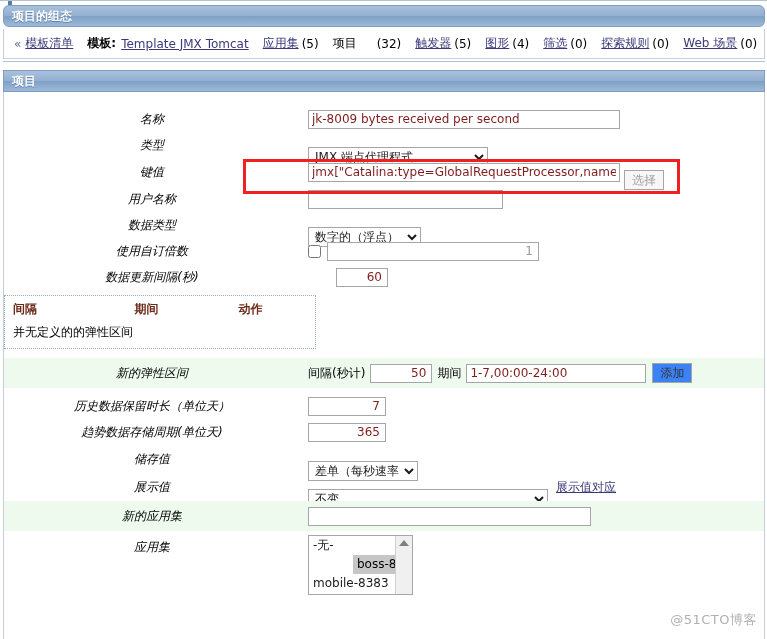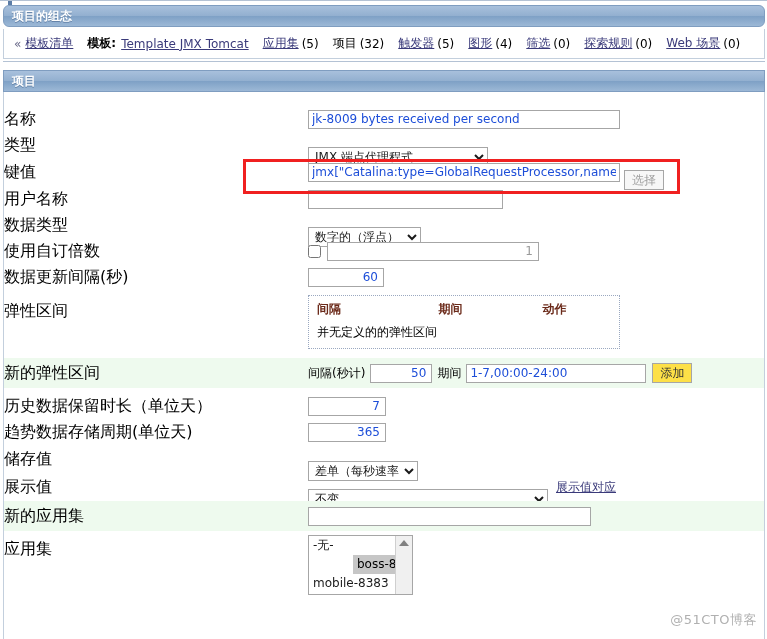--- a/index.html
+++ b/index.html
@@ -112,43 +112,44 @@
     display: flex;
     align-items: center;
     height: 26px;
     box-sizing: border-box;
   }
   .frow.green { background: #eefaee; }
   .frow.tall { height: auto; }
 
   .flabel {
     width: 304px;
-    text-align: left;
+    text-align: center;
     padding-right: 8px;
     box-sizing: border-box;
-    font-size: 16px;
+    font-size: 12px;
     color: #000;
     white-space: nowrap;
     flex: 0 0 auto;
+    font-style: italic;
   }
   .fvalue {
     flex: 1 1 auto;
     display: flex;
     align-items: center;
     white-space: nowrap;
   }
 
   
   input.txt {
     box-sizing: border-box;
     border: 1px solid #a6a6a6;
     background: #ffffff;
     font-family: "DejaVu Sans", "Liberation Sans", sans-serif;
     font-size: 12px;
-    color: #1d4ed8;
+    color: #7f1d1d;
     height: 19px;
     padding: 0 3px;
     outline: none;
   }
   input.txt.num { text-align: right; padding-right: 5px; }
   input.txt.greyval { color: #999999; }
 
   select.sel {
     box-sizing: border-box;
     border: 1px solid #a6a6a6;
@@ -157,21 +158,21 @@
     font-size: 12px;
     color: #1a1a1a;
     height: 20px;
     padding: 1px 2px;
     margin-top: 24px;
   }
 
   button.btn {
     box-sizing: border-box;
     border: 1px solid #a6a6a6;
-    background: #fde047;
+    background: #3b82f6;
     font-family: "DejaVu Sans", "Liberation Sans", sans-serif;
     font-size: 12px;
     height: 20px;
     padding: 0 7px;
     color: #333333;
     cursor: pointer;
   }
   button.btn.disabled { color: #a0a0a0; background: #f7f7f7; margin-top: 16px; }
 
   input.chk {
@@ -284,21 +285,21 @@
     <span class="nav-strong">模板:</span>
     <span class="nav-sep" style="width:5px"></span>
     <a href="#">Template JMX Tomcat</a>
 
     <span class="nav-sep"></span>
     <a href="#">应用集</a>
     <span class="nav-count" style="margin-left:3px">(5)</span>
 
     <span class="nav-sep"></span>
     <span class="nav-plain">项目</span>
-    <span class="nav-count" style="margin-left:3px">(32)</span>
+    <span class="nav-count" style="margin-left:20px">(32)</span>
 
     <span class="nav-sep"></span>
     <a href="#">触发器</a>
     <span class="nav-count" style="margin-left:3px">(5)</span>
 
     <span class="nav-sep"></span>
     <a href="#">图形</a>
     <span class="nav-count" style="margin-left:3px">(4)</span>
 
     <span class="nav-sep"></span>
@@ -367,28 +368,27 @@
       <div class="flabel">使用自订倍数</div>
       <div class="fvalue">
         <input class="chk" type="checkbox" style="">
         <input class="txt num greyval" style="width: 212px;" value="1">
       </div>
     </div>
 
     <div class="frow">
       <div class="flabel">数据更新间隔(秒)</div>
       <div class="fvalue">
-        <input class="txt num" style="width: 76px;" value="60">
+        <input class="txt num" style="width: 52px; margin-left: 28px;" value="60">
       </div>
     </div>
 
     <div style="height:5px"></div>
 
     <div class="frow tall" style="align-items:flex-start">
-      <div class="flabel" style="padding-top:6px">弹性区间</div>
       <div class="fvalue">
         <div class="flex-table">
           <div class="flex-table-head">
             <div class="flex-th-1">间隔</div>
             <div class="flex-th-2">期间</div>
             <div class="flex-th-3">动作</div>
           </div>
           <div class="flex-table-empty">并无定义的的弹性区间</div>
         </div>
       </div>

